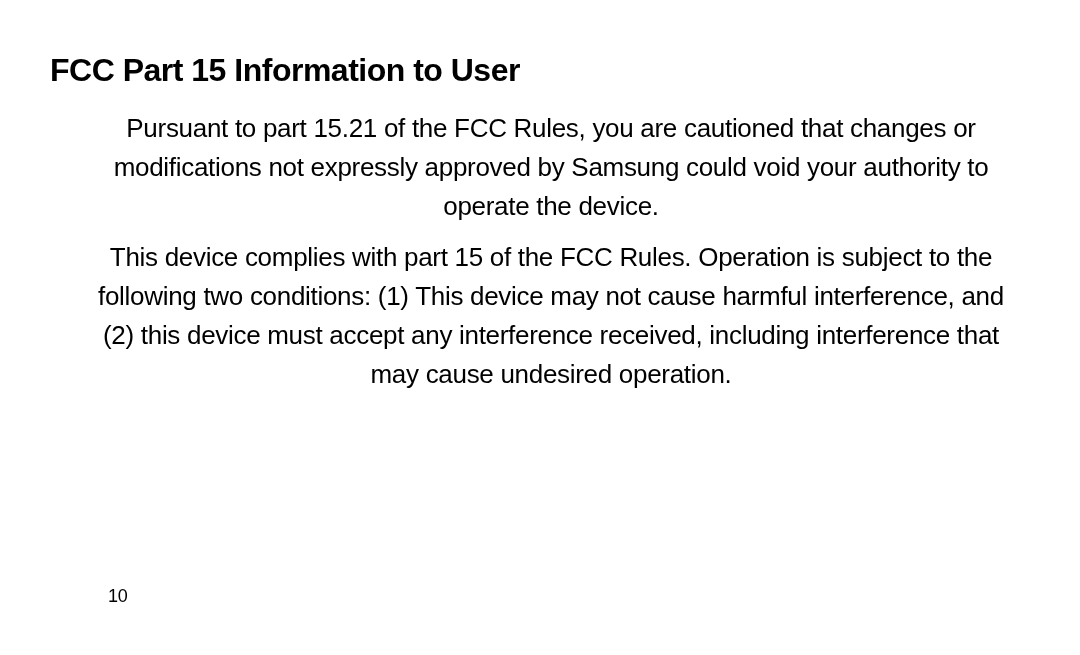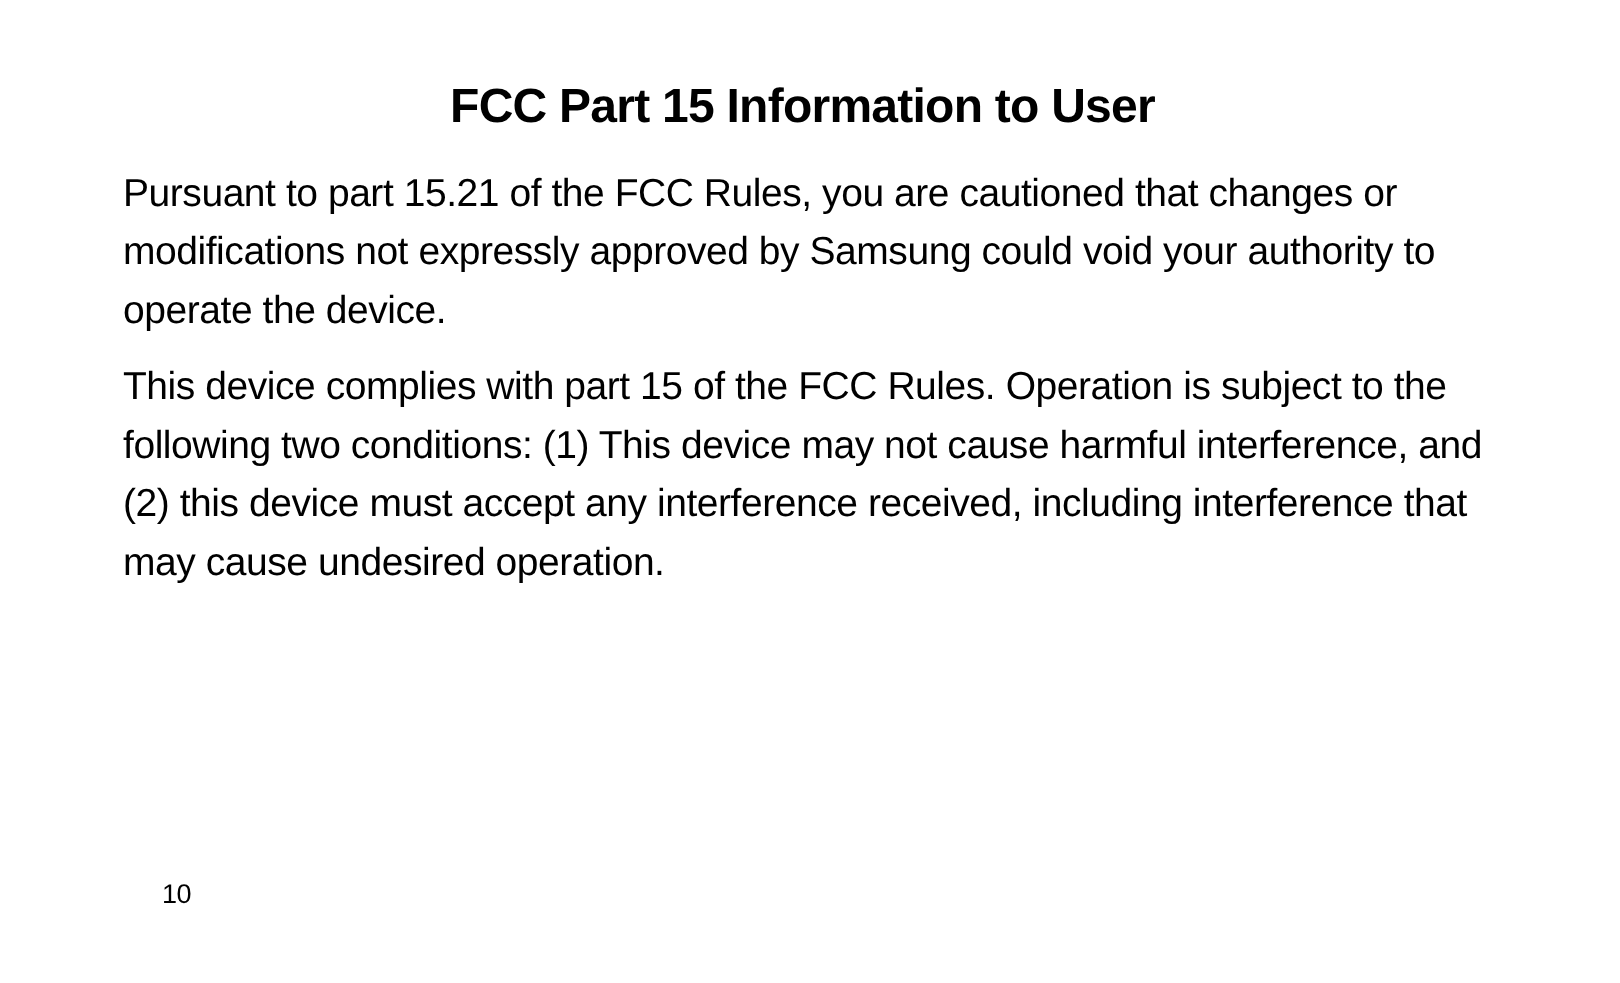--- a/index.html
+++ b/index.html
@@ -14,28 +14,28 @@
       font-family: Arial, Helvetica, sans-serif;
       color: #000000;
       padding: 52px 60px 40px 50px;
       position: relative;
     }
     .heading {
       font-size: 32px;
       font-weight: bold;
       margin-bottom: 20px;
       letter-spacing: -0.5px;
-      text-align: center;
     }
     .paragraph {
       font-size: 26px;
       line-height: 1.5;
       margin-left: 32px;
       margin-bottom: 12px;
       letter-spacing: -0.3px;
+      text-align: center;
     }
     .page-number {
       position: absolute;
       bottom: 48px;
       left: 108px;
       font-size: 18px;
       letter-spacing: -0.3px;
     }
   </style>
 </head>

